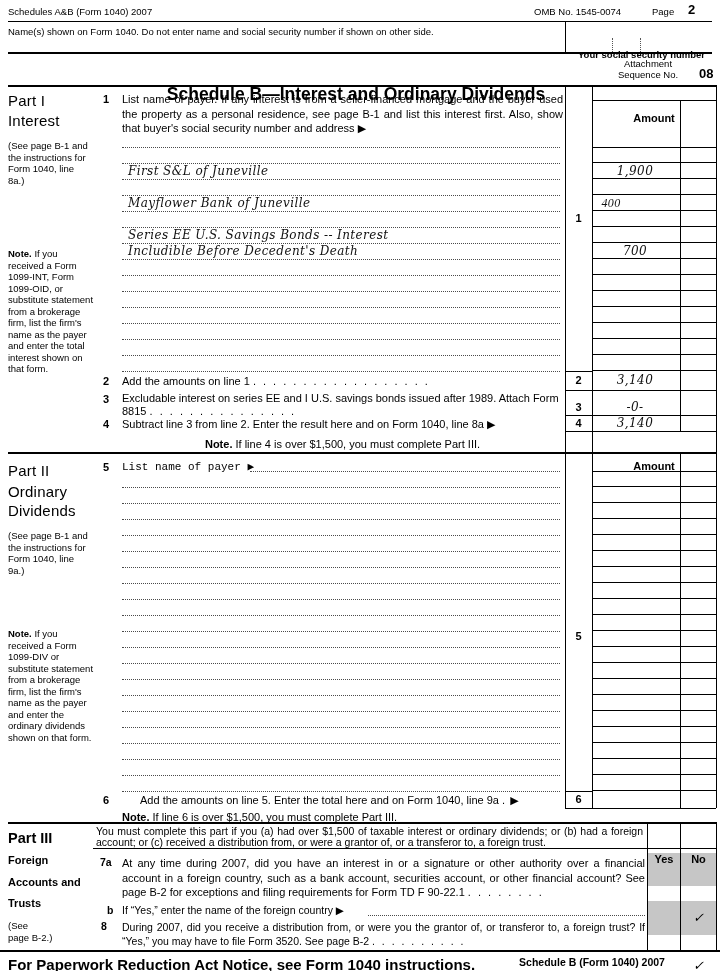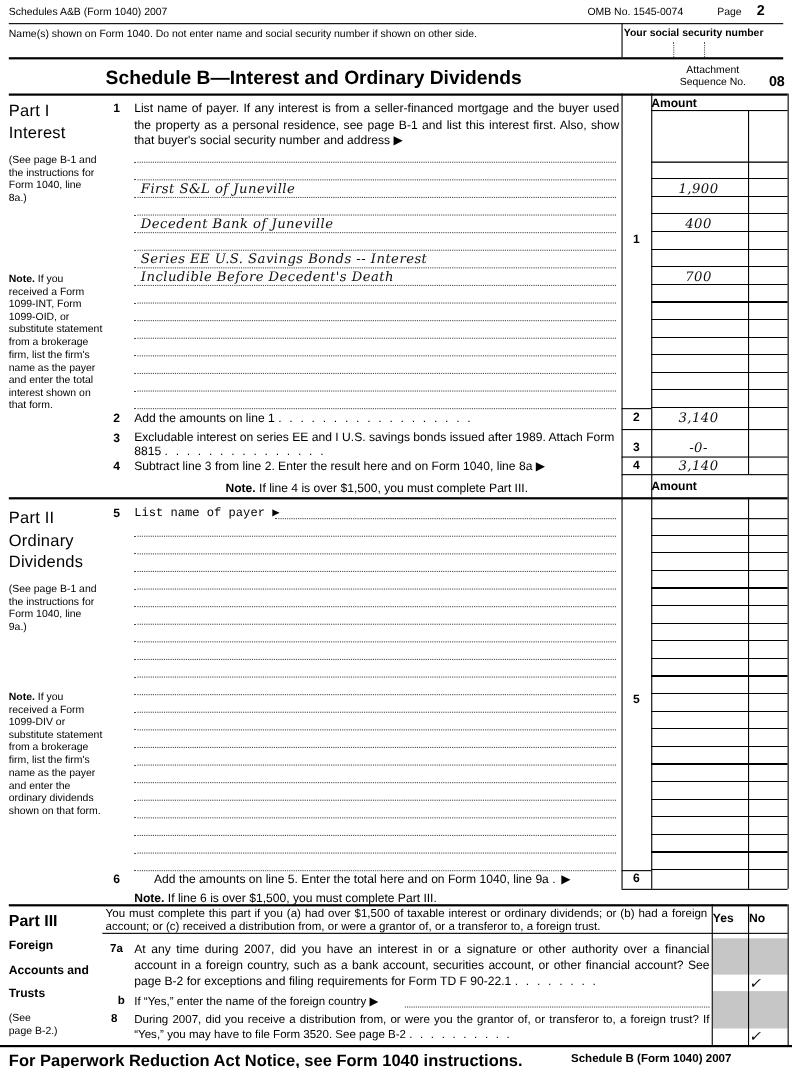--- a/index.html
+++ b/index.html
@@ -6,21 +6,21 @@
   body{
     width:720px;height:971px;background:#ffffff;color:#000;
     font-family:"Liberation Sans", sans-serif;position:relative;overflow:hidden;
     -webkit-font-smoothing:antialiased;
   }
   .abs{position:absolute;}
   .t9{font-size:9.5px;line-height:11.5px;}
   .t11{font-size:11px;line-height:14.5px;}
   .b{font-weight:bold;}
   .just{text-align:justify;}
-  .ctr{text-align:left;}
+  .ctr{text-align:center;margin-top:24px;}
   .rt{text-align:center;}
   .hline{border-top:1px solid #000;height:0;}
   .hline2{border-top:2px solid #000;height:0;}
   .vline{border-left:1px solid #000;width:0;}
   .vdot{border-left:1px dotted #555;width:0;}
   .wline{border-bottom:1px dotted #4a4a4a;height:0;}
   .hand{
     font-family:"DejaVu Serif", serif;font-style:italic;
     font-size:12px;letter-spacing:.4px;color:#111;
   }
@@ -105,28 +105,28 @@
 <div class="abs wline" style="left:122px;top:259px;width:438px;"></div>
 <div class="abs wline" style="left:122px;top:275px;width:438px;"></div>
 <div class="abs wline" style="left:122px;top:291px;width:438px;"></div>
 <div class="abs wline" style="left:122px;top:307px;width:438px;"></div>
 <div class="abs wline" style="left:122px;top:323px;width:438px;"></div>
 <div class="abs wline" style="left:122px;top:339px;width:438px;"></div>
 <div class="abs wline" style="left:122px;top:355px;width:438px;"></div>
 <div class="abs wline" style="left:122px;top:371px;width:438px;"></div>
 
 <div class="abs hand" style="left:128px;top:164px;">First S&amp;L of Juneville</div>
-<div class="abs hand" style="left:128px;top:196px;">Decedent Bank of Juneville</div>
+<div class="abs hand" style="left:128px;top:196px;">Mayflower Bank of Juneville</div>
 <div class="abs hand" style="left:128px;top:228px;">Series EE U.S. Savings Bonds -- Interest</div>
 <div class="abs hand" style="left:128px;top:244px;">Includible Before Decedent's Death</div>
 
 <div class="abs num" style="left:565px;top:212px;">1</div>
 
 <div class="abs hand amt" style="left:592px;top:164px;">1,900</div>
-<div class="abs hand amt" style="left:592px;top:196px;">400</div>
+<div class="abs hand amt" style="left:568px;top:196px;font-family:Liberation Serif, serif;">400</div>
 <div class="abs hand amt" style="left:592px;top:244px;">700</div>
 
 <div class="abs b t11" style="left:103px;top:374px;">2</div>
 <div class="abs t11" style="left:122px;top:374px;width:441px;">
   <span>Add the amounts on line 1</span>
   <span class="leaders">.  .  .  .  .  .  .  .  .  .  .  .  .  .  .  .  .  .</span>
 </div>
 <div class="abs num" style="left:565px;top:374px;">2</div>
 <div class="abs hand amt" style="left:592px;top:373px;">3,140</div>
 

